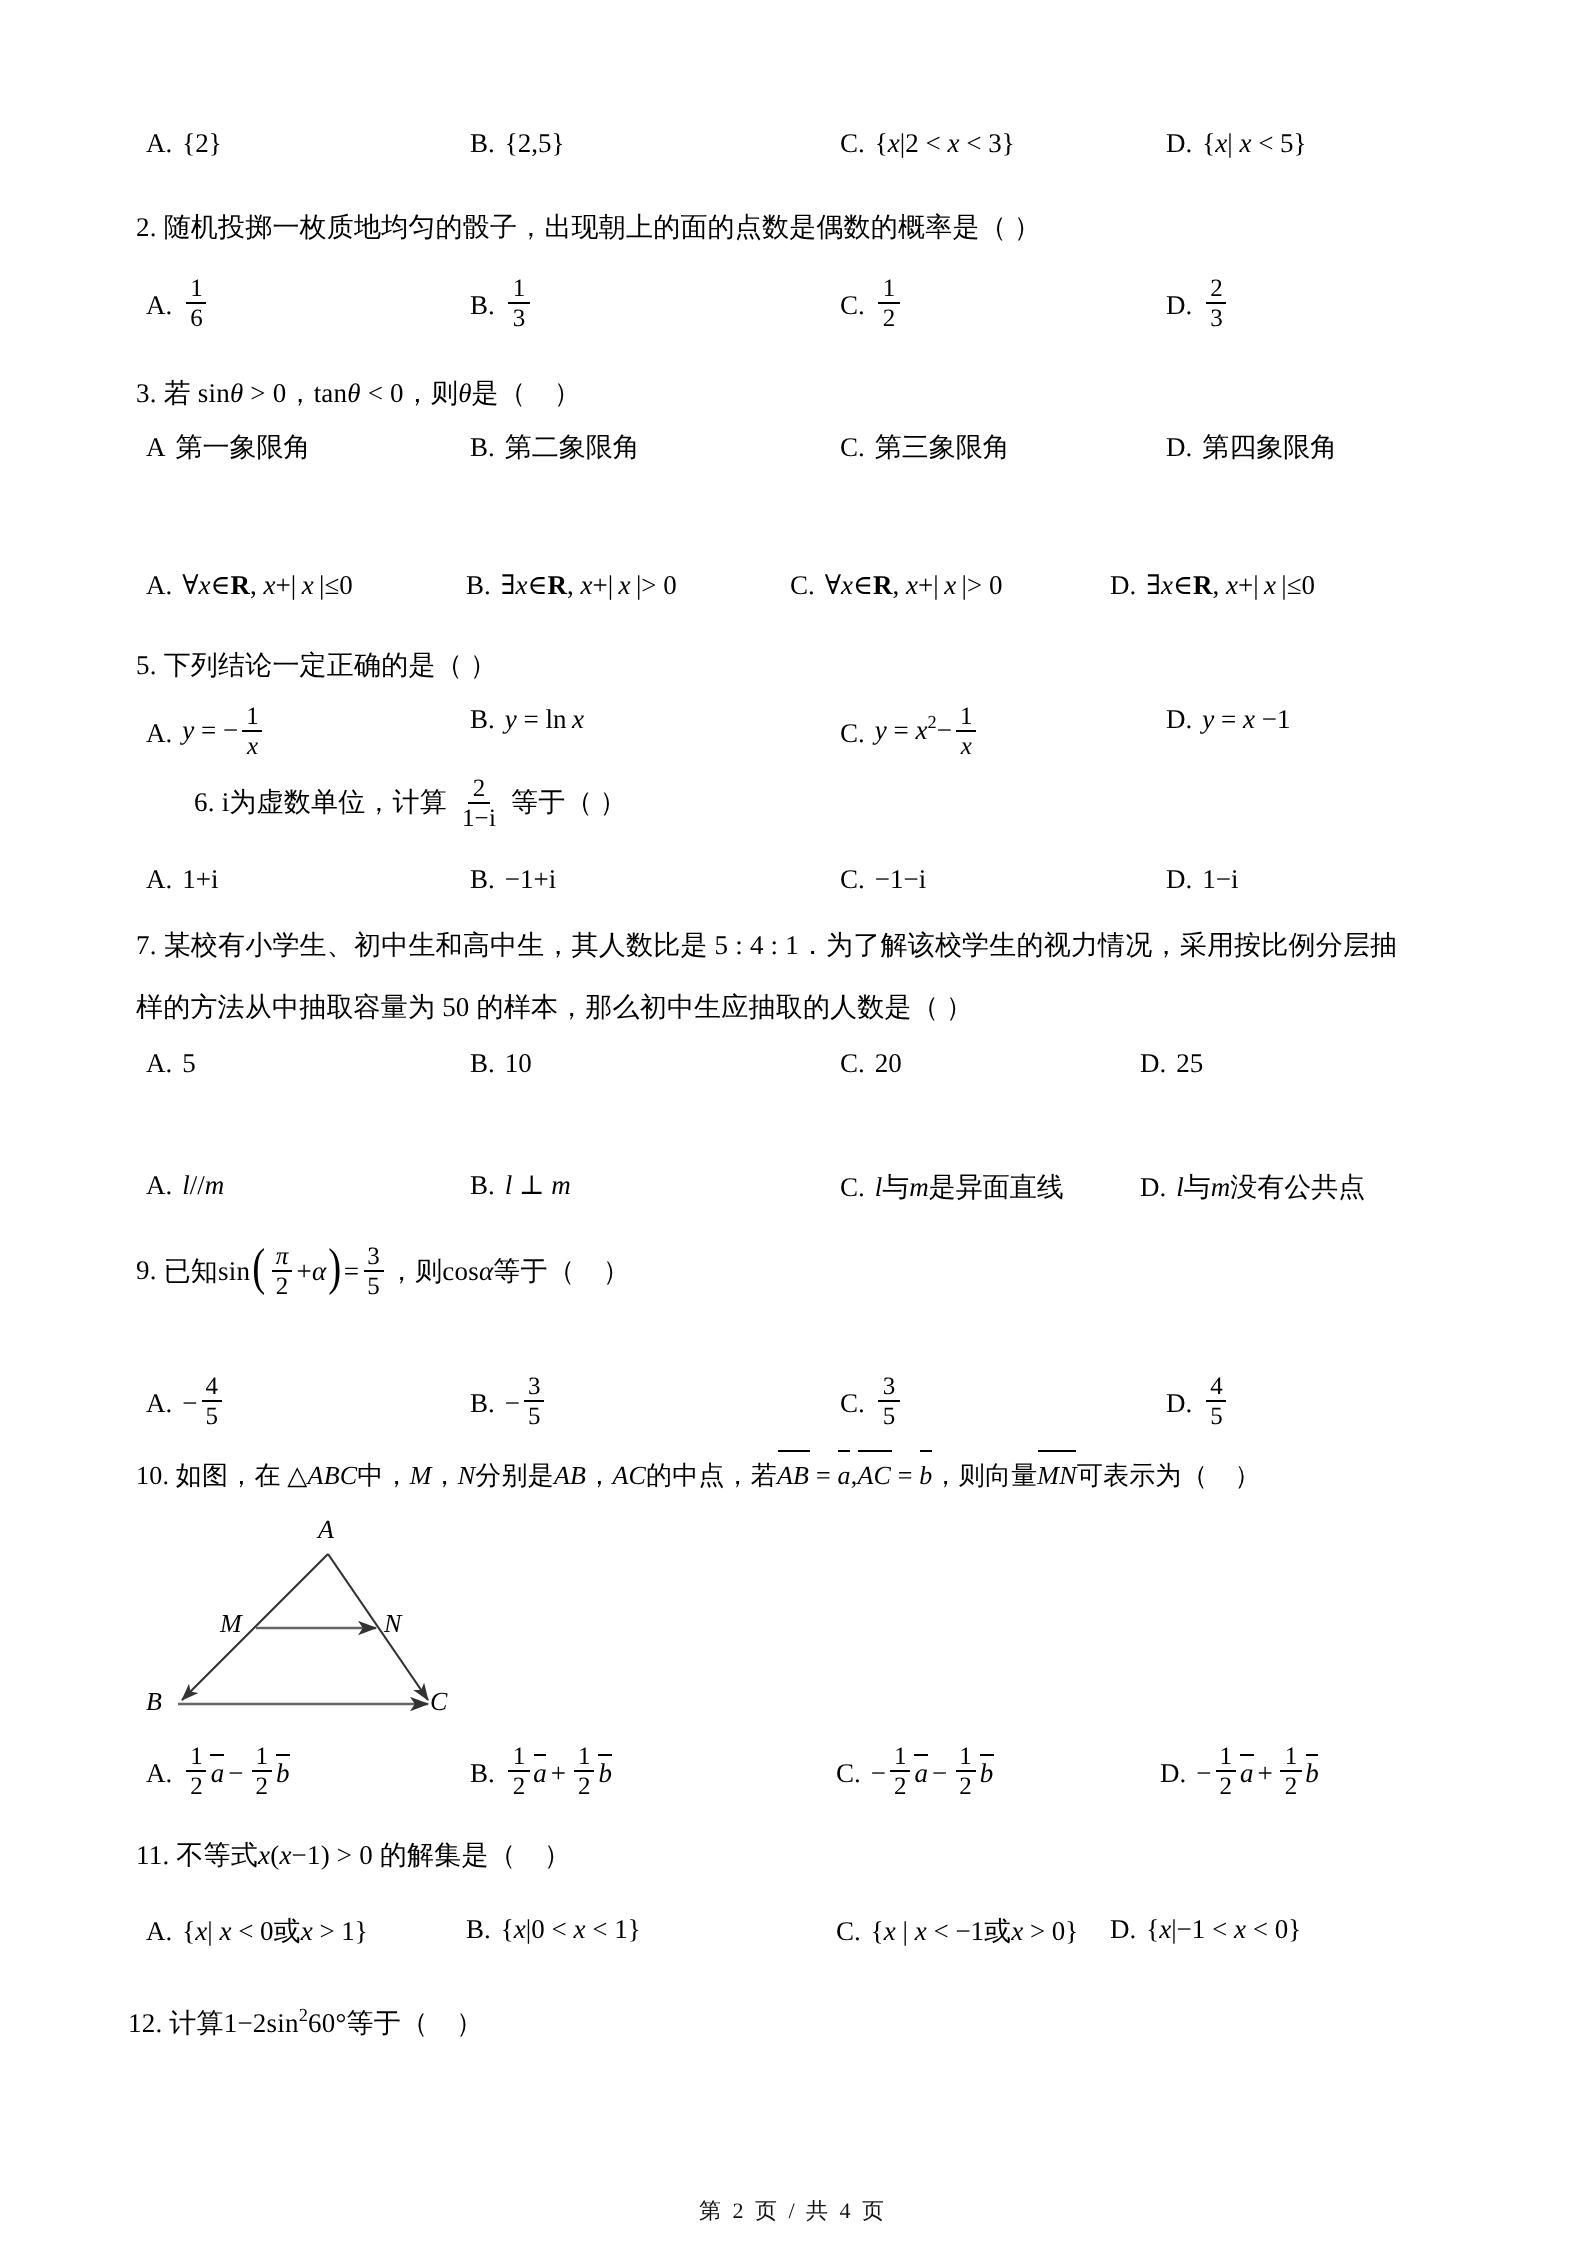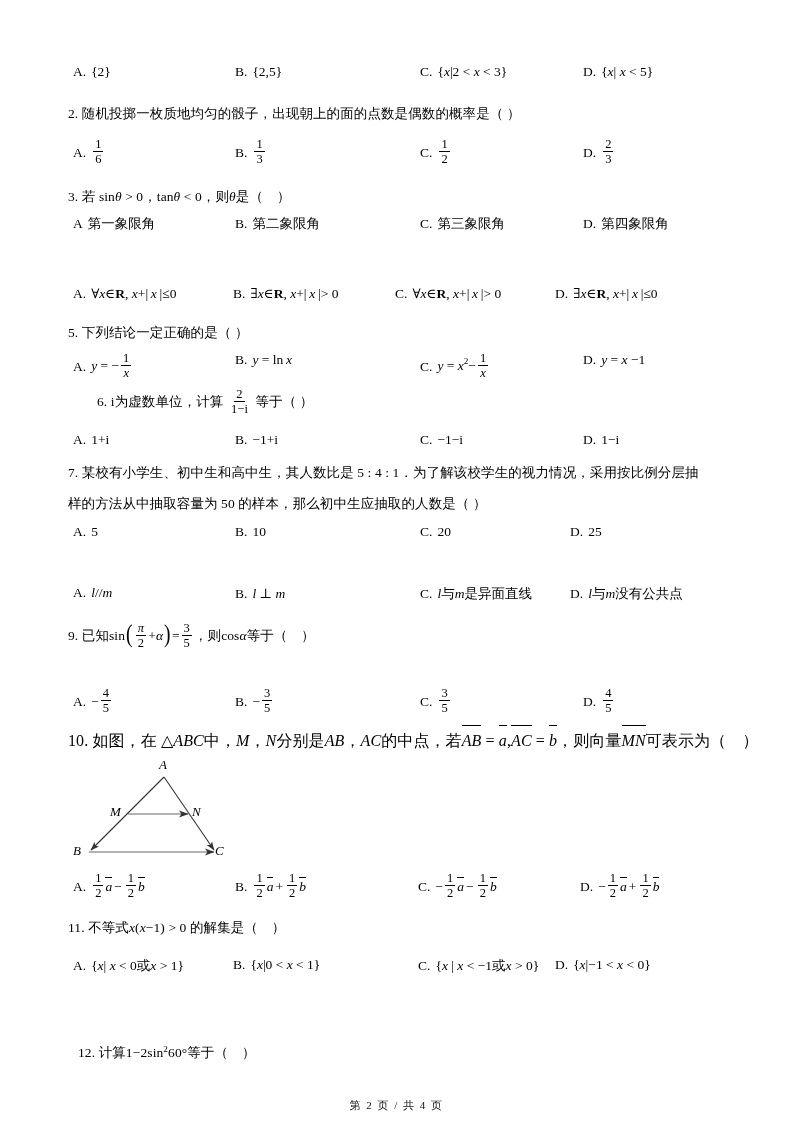--- a/index.html
+++ b/index.html
@@ -330,21 +330,21 @@
     <div class="opt" style="left:583px; top:687px;">
       <span class="lbl">D.</span>
       <span></span>
       <span class="frac">
         <span class="num">4</span>
         <span class="den">5</span>
       </span>
     </div>
   </div>
 
-  <div class="q" style="left:68px; top:727px; font-size:16px;">
+  <div class="q" style="left:68px; top:727px; font-size:13px;">
     <span>10.</span>
     <span>如图，在 △<i>ABC</i>中，<i>M</i>，<i>N</i>分别是<i>AB</i>，<i>AC</i>的中点，若<span class="ovl"><i>AB</i></span> = <span class="ovl"><i>a</i></span>,<span class="ovl"><i>AC</i></span> = <span class="ovl"><i>b</i></span>，则向量<span class="ovl"><i>MN</i></span>可表示为（&nbsp;&nbsp;&nbsp;&nbsp;）</span>
   </div>
 
   <div class="figure">
     <svg width="260" height="115" viewBox="0 0 260 115">
       <defs>
         <marker id="ah" markerWidth="9" markerHeight="9" refX="7.5" refY="3" orient="auto" markerUnits="strokeWidth">
           <path d="M0,0 L8,3 L0,6 L2,3 z" fill="#333"></path>
         </marker>
@@ -444,20 +444,20 @@
     <div class="opt" style="left:418px; top:957px;">
       <span class="lbl">C.</span>
       <span>{<i>x</i> | <i>x</i> &lt; −1或<i>x</i> &gt; 0}</span>
     </div>
     <div class="opt" style="left:555px; top:957px;">
       <span class="lbl">D.</span>
       <span>{<i>x</i>|−1 &lt; <i>x</i> &lt; 0}</span>
     </div>
   </div>
 
-  <div class="q" style="left:78px; top:1000px;margin-top:41px;">
+  <div class="q" style="left:64px; top:1000px;">
     <span>12.</span>
     <span>计算1−2<span class="up">sin</span><sup>2</sup>60°等于（&nbsp;&nbsp;&nbsp;&nbsp;）</span>
   </div>
 
   <div class="footer">第 2 页 / 共 4 页</div>
 
 </div>
 
 </body></html>

